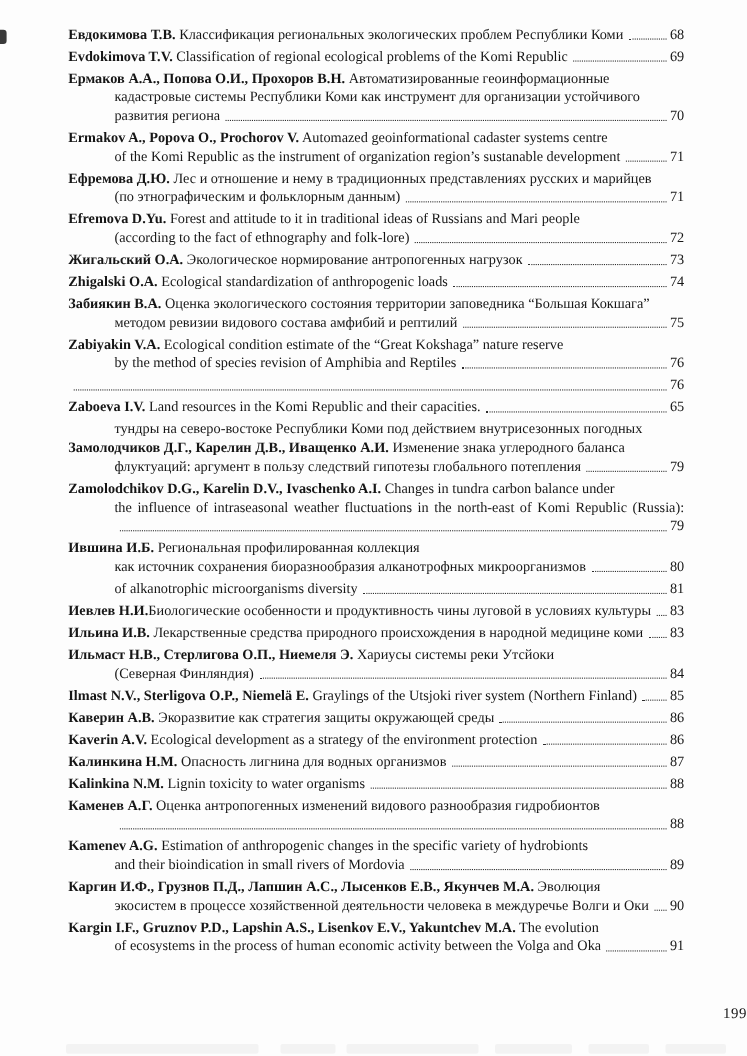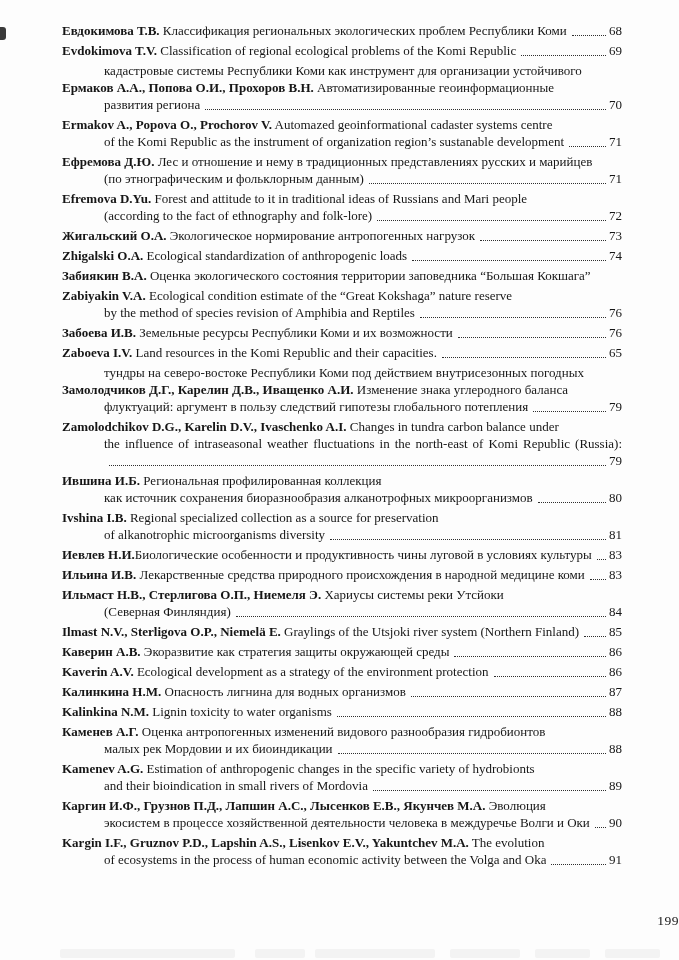--- a/index.html
+++ b/index.html
@@ -82,22 +82,22 @@
         </div>
       </div>
       <div class="entry">
         <div class="toc-line flexline">
           <span class="txt"><b class="author">Evdokimova T.V.</b> <span>Classification of regional ecological problems of the Komi Republic</span></span>
           <span class="dots"></span>
           <span class="page-num">69</span>
         </div>
       </div>
       <div class="entry">
+        <div class="toc-line"><span class="txt"><b class="author">Ермаков А.А., Попова О.И., Прохоров В.Н.</b> <span>Автоматизированные геоинформационные</span></span></div>
         <div class="toc-line cont"><span class="txt">кадастровые системы Республики Коми как инструмент для организации устойчивого</span></div>
-        <div class="toc-line"><span class="txt"><b class="author">Ермаков А.А., Попова О.И., Прохоров В.Н.</b> <span>Автоматизированные геоинформационные</span></span></div>
         <div class="toc-line cont flexline">
           <span class="txt">развития региона</span>
           <span class="dots"></span>
           <span class="page-num">70</span>
         </div>
       </div>
       <div class="entry">
         <div class="toc-line"><span class="txt"><b class="author">Ermakov A., Popova O., Prochorov V.</b> <span>Automazed geoinformational cadaster systems centre</span></span></div>
         <div class="toc-line cont flexline">
           <span class="txt">of the Komi Republic as the instrument of organization region’s sustanable development</span>
@@ -130,32 +130,36 @@
       </div>
       <div class="entry">
         <div class="toc-line flexline">
           <span class="txt"><b class="author">Zhigalski O.A.</b> <span>Ecological standardization of anthropogenic loads</span></span>
           <span class="dots"></span>
           <span class="page-num">74</span>
         </div>
       </div>
       <div class="entry">
         <div class="toc-line"><span class="txt"><b class="author">Забиякин В.А.</b> <span>Оценка экологического состояния территории заповедника “Большая Кокшага”</span></span></div>
+        <div class="toc-line cont flexline">
+          <span class="txt">методом ревизии видового состава амфибий и рептилий</span>
+          <span class="dots"></span>
+          <span class="page-num">75</span>
+        </div>
       </div>
       <div class="entry">
         <div class="toc-line"><span class="txt"><b class="author">Zabiyakin V.A.</b> <span>Ecological condition estimate of the “Great Kokshaga” nature reserve</span></span></div>
         <div class="toc-line cont flexline">
           <span class="txt">by the method of species revision of Amphibia and Reptiles</span>
           <span class="dots"></span>
           <span class="page-num">76</span>
         </div>
       </div>
       <div class="entry">
         <div class="toc-line flexline">
-          <span class="txt"><b class="author">Забоева И.В.</b> <span>Земельные ресурсы Республики Коми и их возможности</span></span>
           <span class="dots"></span>
           <span class="page-num">76</span>
         </div>
       </div>
       <div class="entry">
         <div class="toc-line flexline">
           <span class="txt"><b class="author">Zaboeva I.V.</b> <span>Land resources in the Komi Republic and their capacities.</span></span>
           <span class="dots"></span>
           <span class="page-num">65</span>
         </div>
@@ -179,21 +183,20 @@
       </div>
       <div class="entry">
         <div class="toc-line"><span class="txt"><b class="author">Ившина И.Б.</b> <span>Региональная профилированная коллекция</span></span></div>
         <div class="toc-line cont flexline">
           <span class="txt">как источник сохранения биоразнообразия алканотрофных микроорганизмов</span>
           <span class="dots"></span>
           <span class="page-num">80</span>
         </div>
       </div>
       <div class="entry">
-        <div class="toc-line"><span class="txt"><b class="author">Ivshina I.B.</b> <span>Regional specialized collection as a source for preservation</span></span></div>
         <div class="toc-line cont flexline">
           <span class="txt">of alkanotrophic microorganisms diversity</span>
           <span class="dots"></span>
           <span class="page-num">81</span>
         </div>
       </div>
       <div class="entry">
         <div class="toc-line flexline">
           <span class="txt"><b class="author">Иевлев Н.И.</b><span>Биологические особенности и продуктивность чины луговой в условиях культуры</span></span>
           <span class="dots"></span>
@@ -246,21 +249,20 @@
       <div class="entry">
         <div class="toc-line flexline">
           <span class="txt"><b class="author">Kalinkina N.M.</b> <span>Lignin toxicity to water organisms</span></span>
           <span class="dots"></span>
           <span class="page-num">88</span>
         </div>
       </div>
       <div class="entry">
         <div class="toc-line"><span class="txt"><b class="author">Каменев А.Г.</b> <span>Оценка антропогенных изменений видового разнообразия гидробионтов</span></span></div>
         <div class="toc-line cont flexline">
-          <span class="txt">малых рек Мордовии и их биоиндикации</span>
           <span class="dots"></span>
           <span class="page-num">88</span>
         </div>
       </div>
       <div class="entry">
         <div class="toc-line"><span class="txt"><b class="author">Kamenev A.G.</b> <span>Estimation of anthropogenic changes in the specific variety of hydrobionts</span></span></div>
         <div class="toc-line cont flexline">
           <span class="txt">and their bioindication in small rivers of Mordovia</span>
           <span class="dots"></span>
           <span class="page-num">89</span>

